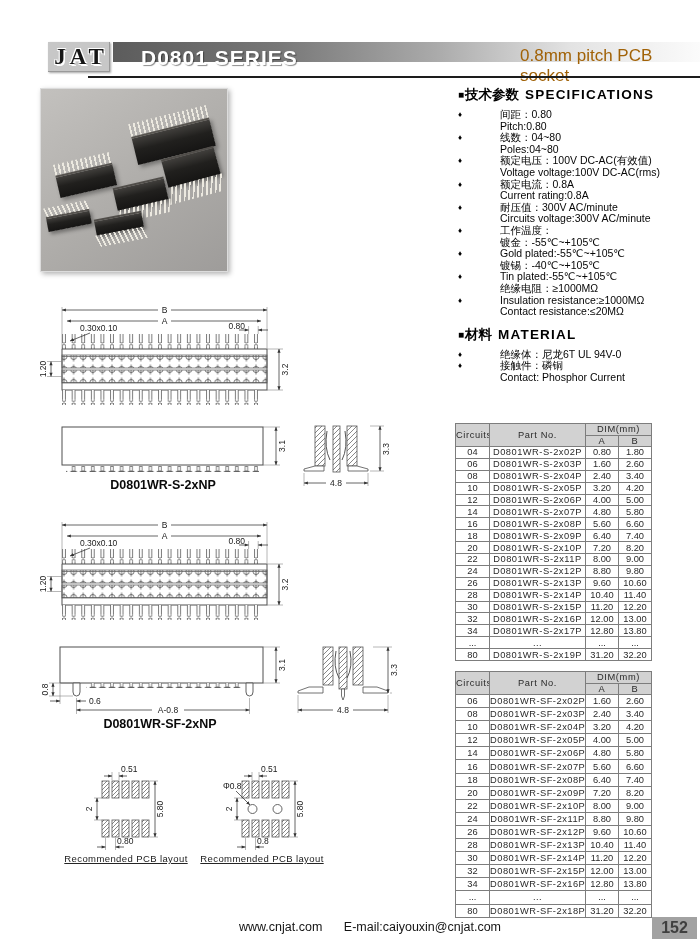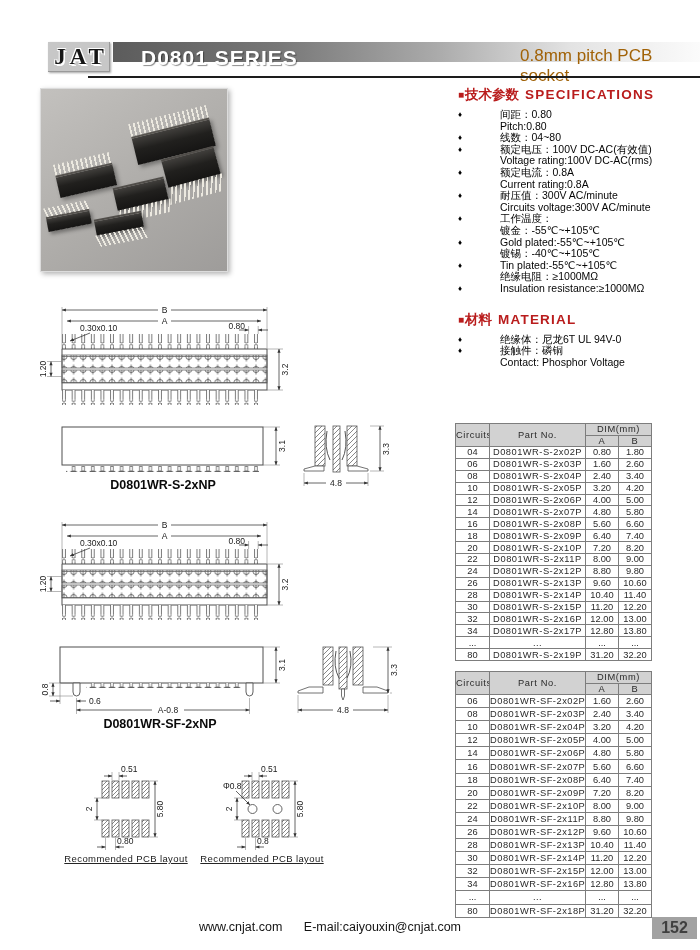--- a/index.html
+++ b/index.html
@@ -42,21 +42,21 @@
   .c4 .pins{width:52px;height:13px;transform:skewX(-16deg);}
   .c5{left:6px;top:116px;transform:rotate(-11deg);}
   .c5 .pins{width:44px;height:9px;transform:skewX(14deg);}
   .c5 .body{width:44px;height:13px;border-top:2px solid #55524e;}
   .c6{left:56px;top:127px;transform:rotate(-11deg);}
   .c6 .body{width:48px;height:14px;border-top:2px solid #504d49;}
   .c6 .pins{width:48px;height:12px;transform:skewX(16deg);}
 
   
   .specs{position:absolute;left:458px;top:84px;width:242px;}
-  .sec-title{font-size:13.5px;font-weight:bold;margin:2px 0 5px 0;color:#b91c1c;}
+  .sec-title{font-size:13.5px;font-weight:bold;margin:2px 0 5px 0;color:#000000;}
   .sec-title .sq{font-size:10px;vertical-align:1px;margin-right:1px;}
   .sec-title .en{letter-spacing:1.2px;font-weight:bold;margin-left:6px;}
   .spec-line{display:flex;font-size:10.5px;line-height:11.6px;color:#050505;}
   .spec-line .bullet{flex:none;width:10px;font-size:8px;line-height:11.6px;color:#000;}
   .spec-line .spec-text{flex:1;margin-left:32px;}
 
   
   .dwg{position:absolute;}
   .dim{font-size:8.5px;fill:#1a1a1a;font-family:"Liberation Sans",sans-serif;}
   .dwg-label{font-size:12.5px;font-weight:bold;fill:#0a0a0a;font-family:"Liberation Sans",sans-serif;}
@@ -71,21 +71,21 @@
   .t1{top:423px;} .t2{top:671px;}
   .tbl table{width:100%;border-collapse:collapse;table-layout:fixed;}
   .tbl th,.tbl td{border:1px solid #7d7d7d;font-size:9.3px;text-align:center;
         padding:0;color:#2a2a2a;overflow:hidden;white-space:nowrap;}
   .tbl th{background:#d2d2d2;font-weight:normal;height:10.5px;letter-spacing:.6px;}
   .t1 td{height:10.9px;} .t2 td{height:12.1px;}
   .tbl .col-c{width:33px;} .tbl .col-p{width:95px;} .tbl .col-a{width:33px;} .tbl .col-b{width:34px;}
   .tbl tbody td:nth-child(2){letter-spacing:.5px;}
 
   
-  .footer{position:absolute;left:150px;top:920px;width:360px;text-align:center;font-size:12.5px;color:#141414;}
+  .footer{position:absolute;left:150px;top:920px;width:360px;text-align:right;font-size:12.5px;color:#141414;}
   .footer span{margin:0 9px;}
   .page-num{position:absolute;left:652px;top:917px;width:45px;height:22px;background:#a2a2a2;
         color:#3f3f3f;font-size:16px;font-weight:bold;text-align:center;line-height:22px;}
 </style>
 </head>
 <body>
 
 <div class="page">
 
   <div class="logo">
@@ -135,26 +135,30 @@
         </div>
         <div class="spec-line">
           <span class="bullet"></span>
           <span class="spec-text">Pitch:0.80</span>
         </div>
         <div class="spec-line">
           <span class="bullet">♦</span>
           <span class="spec-text">线数：04~80</span>
         </div>
         <div class="spec-line">
+          <span class="bullet"></span>
+          <span class="spec-text">Poles:04~80</span>
+        </div>
+        <div class="spec-line">
           <span class="bullet">♦</span>
           <span class="spec-text">额定电压：100V DC-AC(有效值)</span>
         </div>
         <div class="spec-line">
           <span class="bullet"></span>
-          <span class="spec-text">Voltage rating:100V DC-AC(rms)</span>
+          <span class="spec-text">Voltage voltage:100V DC-AC(rms)</span>
         </div>
         <div class="spec-line">
           <span class="bullet">♦</span>
           <span class="spec-text">额定电流：0.8A</span>
         </div>
         <div class="spec-line">
           <span class="bullet"></span>
           <span class="spec-text">Current rating:0.8A</span>
         </div>
         <div class="spec-line">
@@ -186,36 +190,40 @@
           <span class="spec-text">Tin plated:-55℃~+105℃</span>
         </div>
         <div class="spec-line">
           <span class="bullet"></span>
           <span class="spec-text">绝缘电阻：≥1000MΩ</span>
         </div>
         <div class="spec-line">
           <span class="bullet">♦</span>
           <span class="spec-text">Insulation resistance:≥1000MΩ</span>
         </div>
+        <div class="spec-line">
+          <span class="bullet"></span>
+          <span class="spec-text">Contact resistance:≤20MΩ</span>
+        </div>
       </div>
-    <div class="sec-title" style="margin-top:16px;">
+    <div class="sec-title" style="margin-top:8px;">
       <span class="sq">■</span><span class="cn">材料</span><span class="en">MATERIAL</span>
     </div>
     <div>
         <div class="spec-line">
           <span class="bullet">♦</span>
           <span class="spec-text">绝缘体：尼龙6T UL 94V-0</span>
         </div>
         <div class="spec-line">
           <span class="bullet">♦</span>
           <span class="spec-text">接触件：磷铜</span>
         </div>
         <div class="spec-line">
           <span class="bullet"></span>
-          <span class="spec-text">Contact: Phosphor Voltage</span>
+          <span class="spec-text">Contact: Phosphor Current</span>
         </div>
       </div>
   </div>
 
   <svg class="dwg" style="left:40px;top:298px;" width="410" height="198" viewBox="0 0 410 198">
     <defs>
       <marker id="ar1" viewBox="0 0 6 7" refX="6" refY="3.5" markerWidth="6" markerHeight="6" orient="auto-start-reverse">
         <path d="M0,1 L6,3.5 L0,6 Z" fill="#333"></path>
       </marker>
       <pattern id="pinU1" width="9.6" height="15" patternUnits="userSpaceOnUse">

